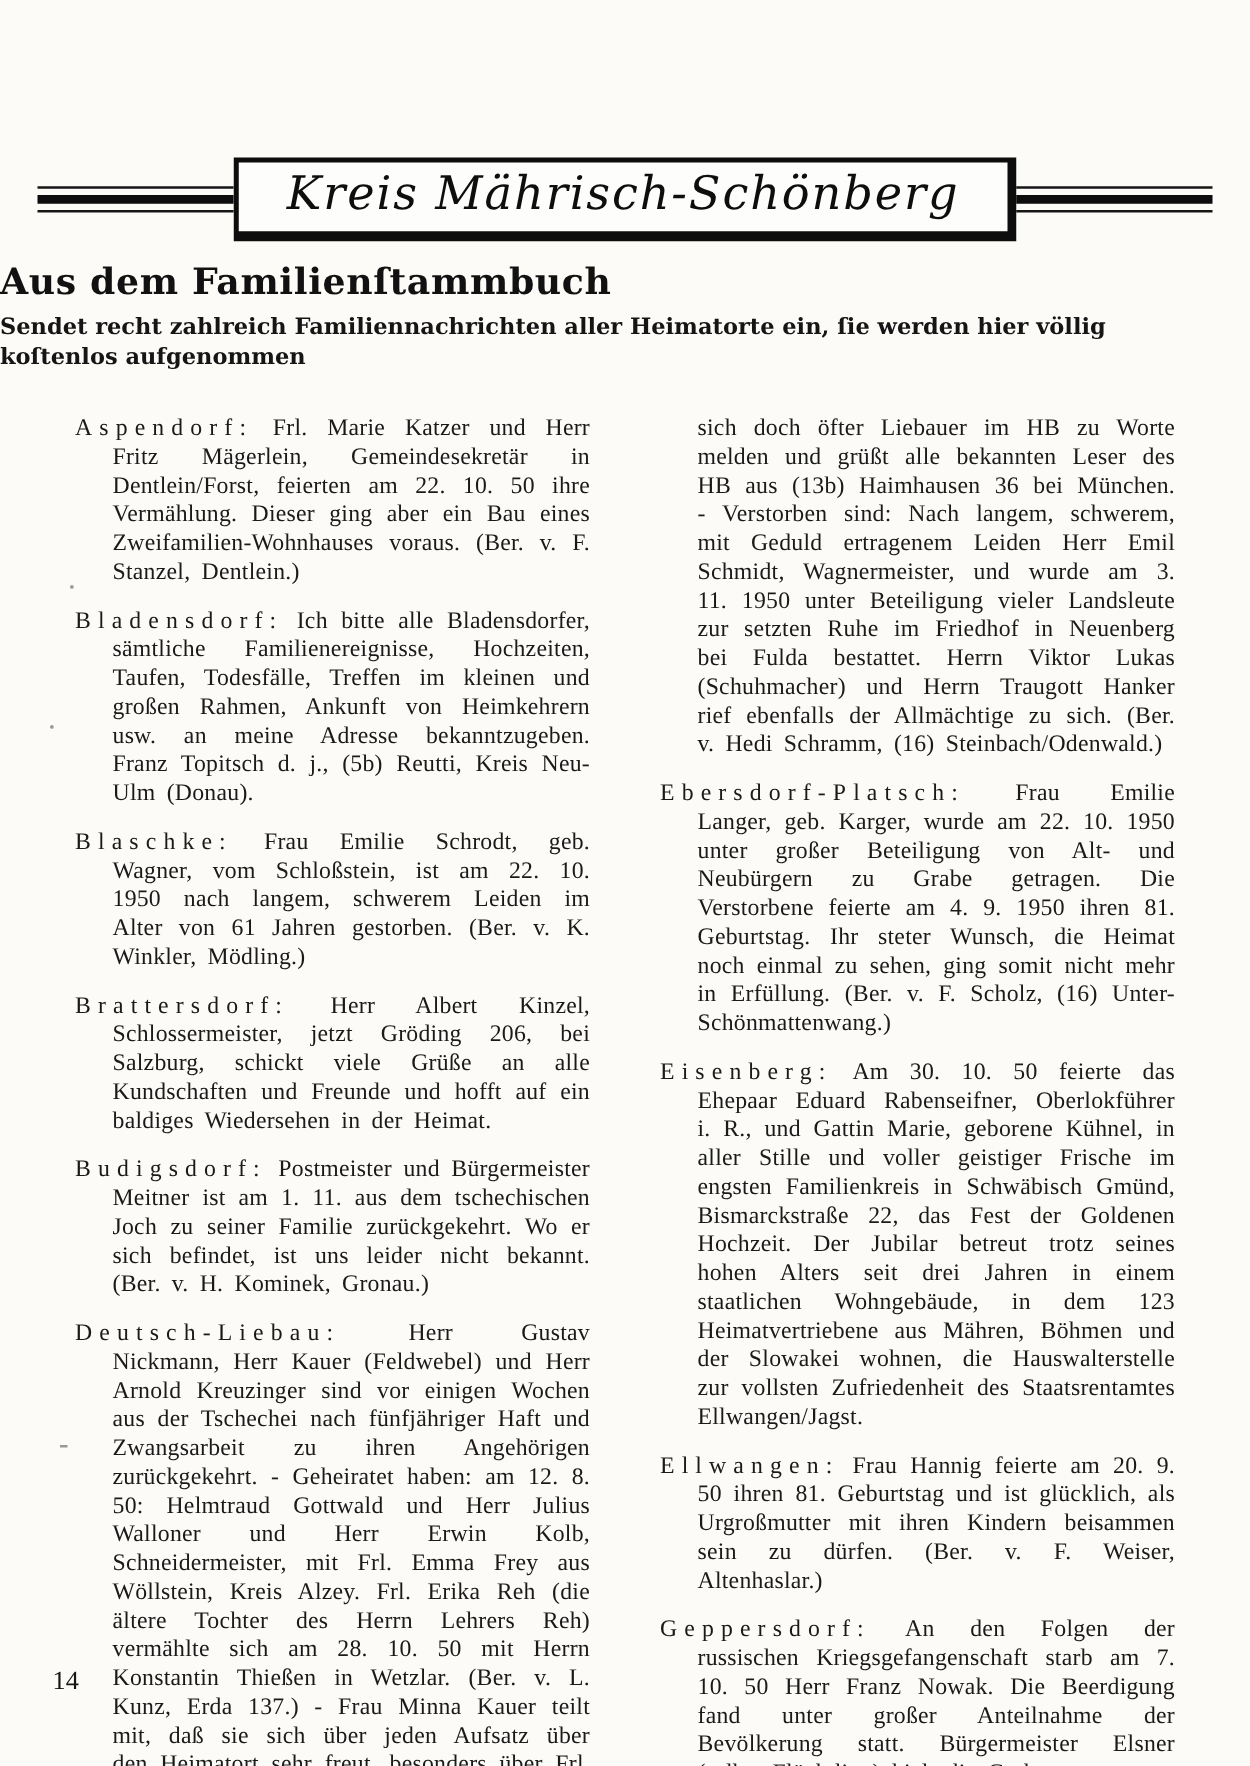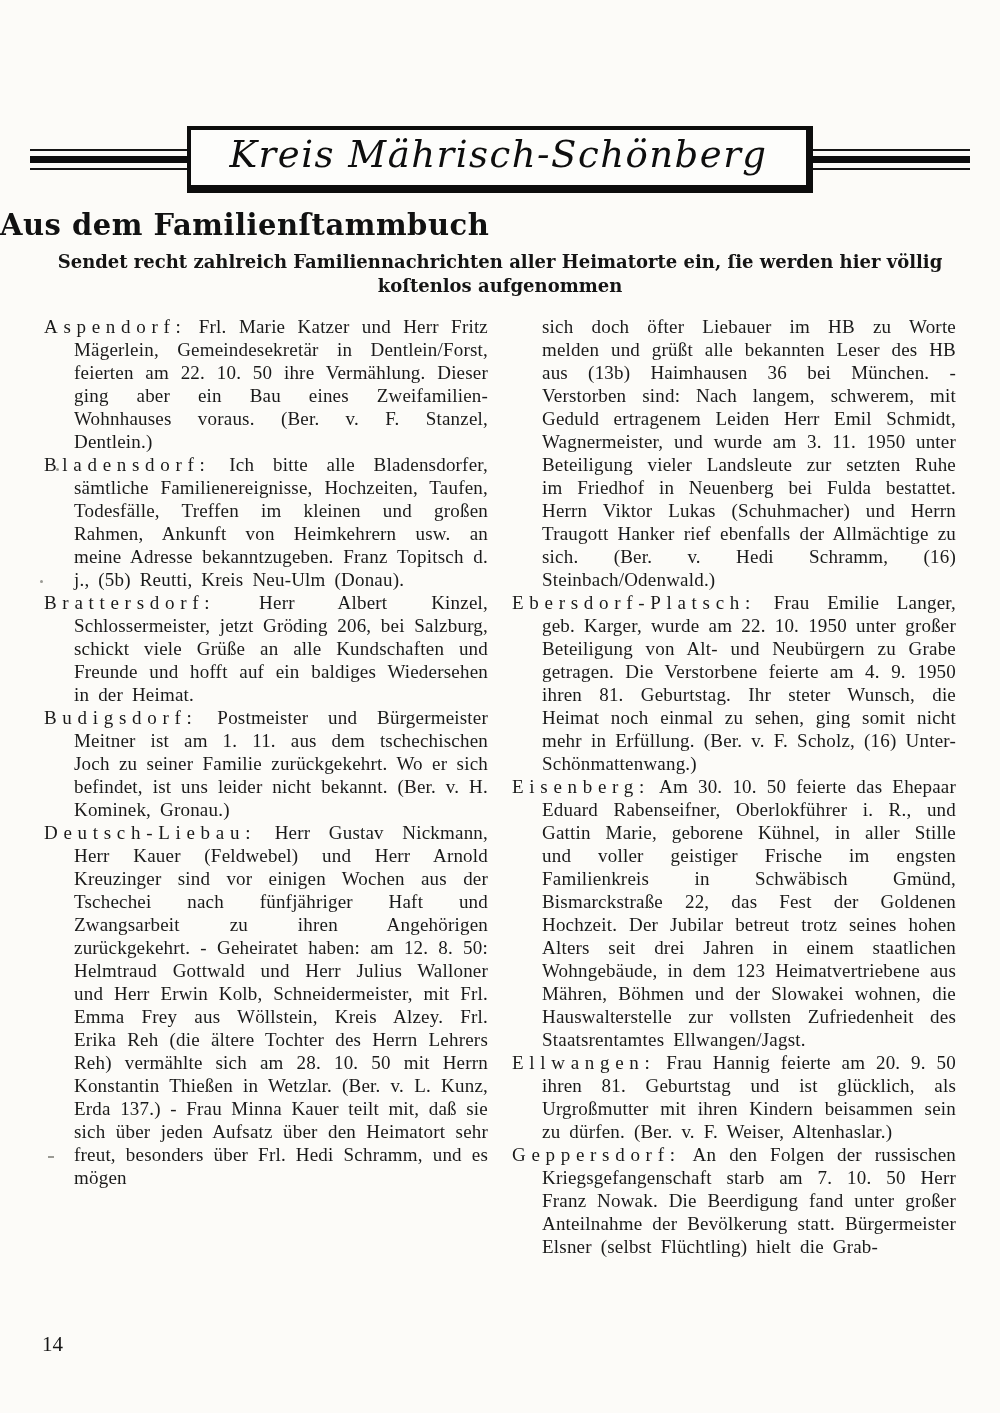--- a/index.html
+++ b/index.html
@@ -21,32 +21,32 @@
   .banner-title {
     font-family:"DejaVu Serif", serif; font-style:italic; font-weight:500;
     font-size:37px; letter-spacing:1.5px; color:#0e0e0e;
   }
   
   .article-heading {
     font-family:"DejaVu Serif", serif; font-weight:bold;
     font-size:29px; letter-spacing:0.5px; margin-top:15px; color:#111;
   }
   .subtitle {
-    text-align:center; font-family:"DejaVu Serif", serif; font-weight:bold;
+    text-align:left; font-family:"DejaVu Serif", serif; font-weight:bold;
     font-size:18px; line-height:1.35; margin-top:8px; color:#151515;
   }
   
   .columns {
     display:flex; gap:24px; padding:0 44px; margin-top:16px;
     font-size:19px; line-height:23px; text-align:justify;
     word-spacing:4px; letter-spacing:0.2px;
   }
   .column { flex:1; min-width:0; }
   .entry {
-    margin:0; padding-left:30px; text-indent:-30px;
+    margin:16px; padding-left:30px; text-indent:-30px;
     hyphens:auto;font-family:Liberation Serif, serif; -webkit-hyphens:auto;
   }
   .entry.continuation { text-indent:0; }
   .place { letter-spacing:0.30em; }
   
   .page-number {
     position:absolute; left:42px; top:1332px; font-size:21px; color:#161616;font-family:Liberation Serif, serif;
   }
   
   .speck { position:absolute; background:#9a9a94; border-radius:50%; }
@@ -87,20 +87,24 @@
     <div class="column">
       <p class="entry">
         <span class="place">Aspendorf:</span>
         <span>Frl. Marie Katzer und Herr Fritz Mägerlein, Gemeindesekretär in Dentlein/Forst, feierten am 22. 10. 50 ihre Vermählung. Dieser ging aber ein Bau eines Zweifamilien-Wohnhauses voraus. (Ber. v. F. Stanzel, Dentlein.)</span>
       </p>
       <p class="entry">
         <span class="place">Bladensdorf:</span>
         <span>Ich bitte alle Bladensdorfer, sämtliche Familienereignisse, Hochzeiten, Taufen, Todesfälle, Treffen im kleinen und großen Rahmen, Ankunft von Heimkehrern usw. an meine Adresse bekanntzugeben. Franz Topitsch d. j., (5b) Reutti, Kreis Neu-Ulm (Donau).</span>
       </p>
       <p class="entry">
+        <span class="place">Blaschke:</span>
+        <span>Frau Emilie Schrodt, geb. Wagner, vom Schloßstein, ist am 22. 10. 1950 nach langem, schwerem Leiden im Alter von 61 Jahren gestorben. (Ber. v. K. Winkler, Mödling.)</span>
+      </p>
+      <p class="entry">
         <span class="place">Brattersdorf:</span>
         <span>Herr Albert Kinzel, Schlossermeister, jetzt Gröding 206, bei Salzburg, schickt viele Grüße an alle Kundschaften und Freunde und hofft auf ein baldiges Wiedersehen in der Heimat.</span>
       </p>
       <p class="entry">
         <span class="place">Budigsdorf:</span>
         <span>Postmeister und Bürgermeister Meitner ist am 1. 11. aus dem tschechischen Joch zu seiner Familie zurückgekehrt. Wo er sich befindet, ist uns leider nicht bekannt. (Ber. v. H. Kominek, Gronau.)</span>
       </p>
       <p class="entry">
         <span class="place">Deutsch-Liebau:</span>
         <span>Herr Gustav Nickmann, Herr Kauer (Feldwebel) und Herr Arnold Kreuzinger sind vor einigen Wochen aus der Tschechei nach fünfjähriger Haft und Zwangsarbeit zu ihren Angehörigen zurückgekehrt. - Geheiratet haben: am 12. 8. 50: Helmtraud Gottwald und Herr Julius Walloner und Herr Erwin Kolb, Schneidermeister, mit Frl. Emma Frey aus Wöllstein, Kreis Alzey. Frl. Erika Reh (die ältere Tochter des Herrn Lehrers Reh) vermählte sich am 28. 10. 50 mit Herrn Konstantin Thießen in Wetzlar. (Ber. v. L. Kunz, Erda 137.) - Frau Minna Kauer teilt mit, daß sie sich über jeden Aufsatz über den Heimatort sehr freut, besonders über Frl. Hedi Schramm, und es mögen</span>

